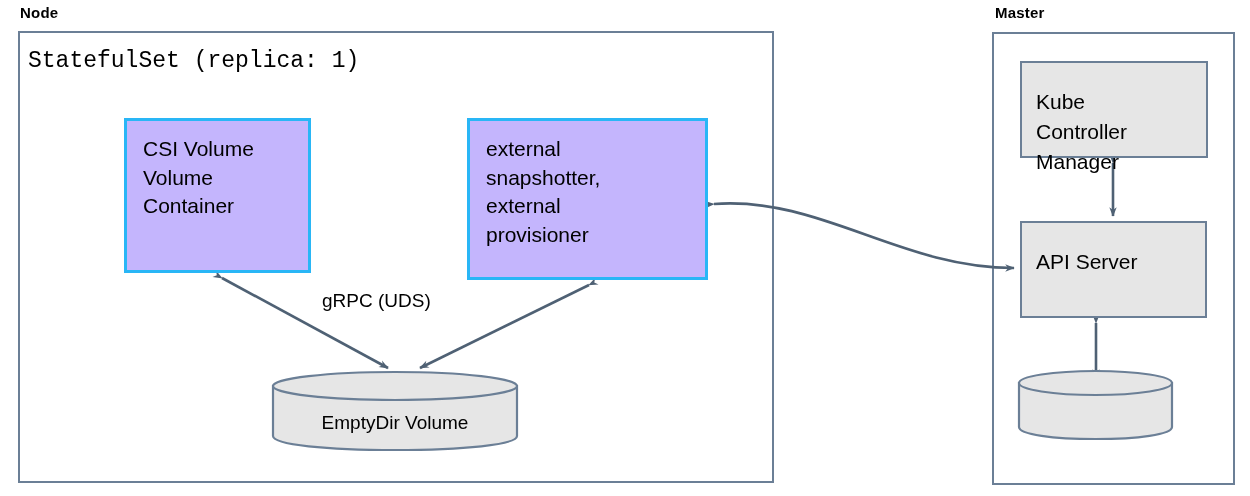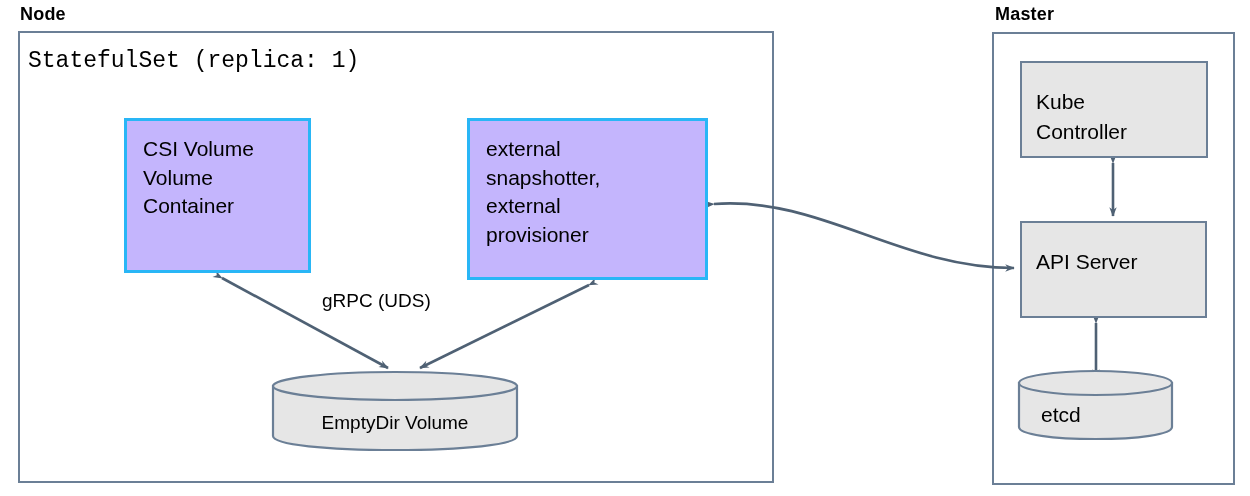--- a/index.html
+++ b/index.html
@@ -22,21 +22,21 @@
     position: absolute;
     left: 0;
     top: 0;
     width: 1250px;
     height: 496px;
     pointer-events: none;
   }
   .group-title {
     position: absolute;
     font-weight: bold;
-    font-size: 18px;
+    font-size: 15px;
     color: #000000;
     letter-spacing: 0.2px;
     white-space: nowrap;
   }
   .group-box {
     position: absolute;
     box-sizing: border-box;
     border: 2px solid #6b7f96;
     background: transparent;
   }
@@ -137,27 +137,27 @@
     <svg width="248" height="82" viewBox="0 0 248 82">
       <path d="M2,16 L2,66 C2,74.8 56.5,80 124,80 C191.5,80 246,74.8 246,66 L246,16 Z" fill="#e6e6e6" stroke="#6b7f96" stroke-width="2.2"></path>
       <ellipse cx="124" cy="16" rx="122" ry="14" fill="#e6e6e6" stroke="#6b7f96" stroke-width="2.2"></ellipse>
     </svg>
     <div class="cyl-label" style="top:42px;">EmptyDir Volume</div>
   </div>
 
   <div class="master-box" style="left:1020px; top:61px; width:188px; height:97px;">
     <div>Kube</div>
     <div>Controller</div>
+    <div>Manager</div>
   </div>
 
   <div class="master-box" style="left:1020px; top:221px; width:187px; height:97px;">
     <div style="font-size:21px;">API Server</div>
   </div>
 
   <div class="cyl" style="left:1017px; top:369px; width:157px; height:72px;">
     <svg width="157" height="72" viewBox="0 0 157 72">
       <path d="M2,14 L2,58 C2,65.5 36.5,70 78.5,70 C120.5,70 155,65.5 155,58 L155,14 Z" fill="#e6e6e6" stroke="#6b7f96" stroke-width="2.2"></path>
       <ellipse cx="78.5" cy="14" rx="76.5" ry="12" fill="#e6e6e6" stroke="#6b7f96" stroke-width="2.2"></ellipse>
     </svg>
-    <div class="cyl-label" style="top:34px; text-align:left; padding-left:24px; box-sizing:border-box; font-size:21px;">etcd</div>
   </div>
 
 </div>
 
 </body></html>

